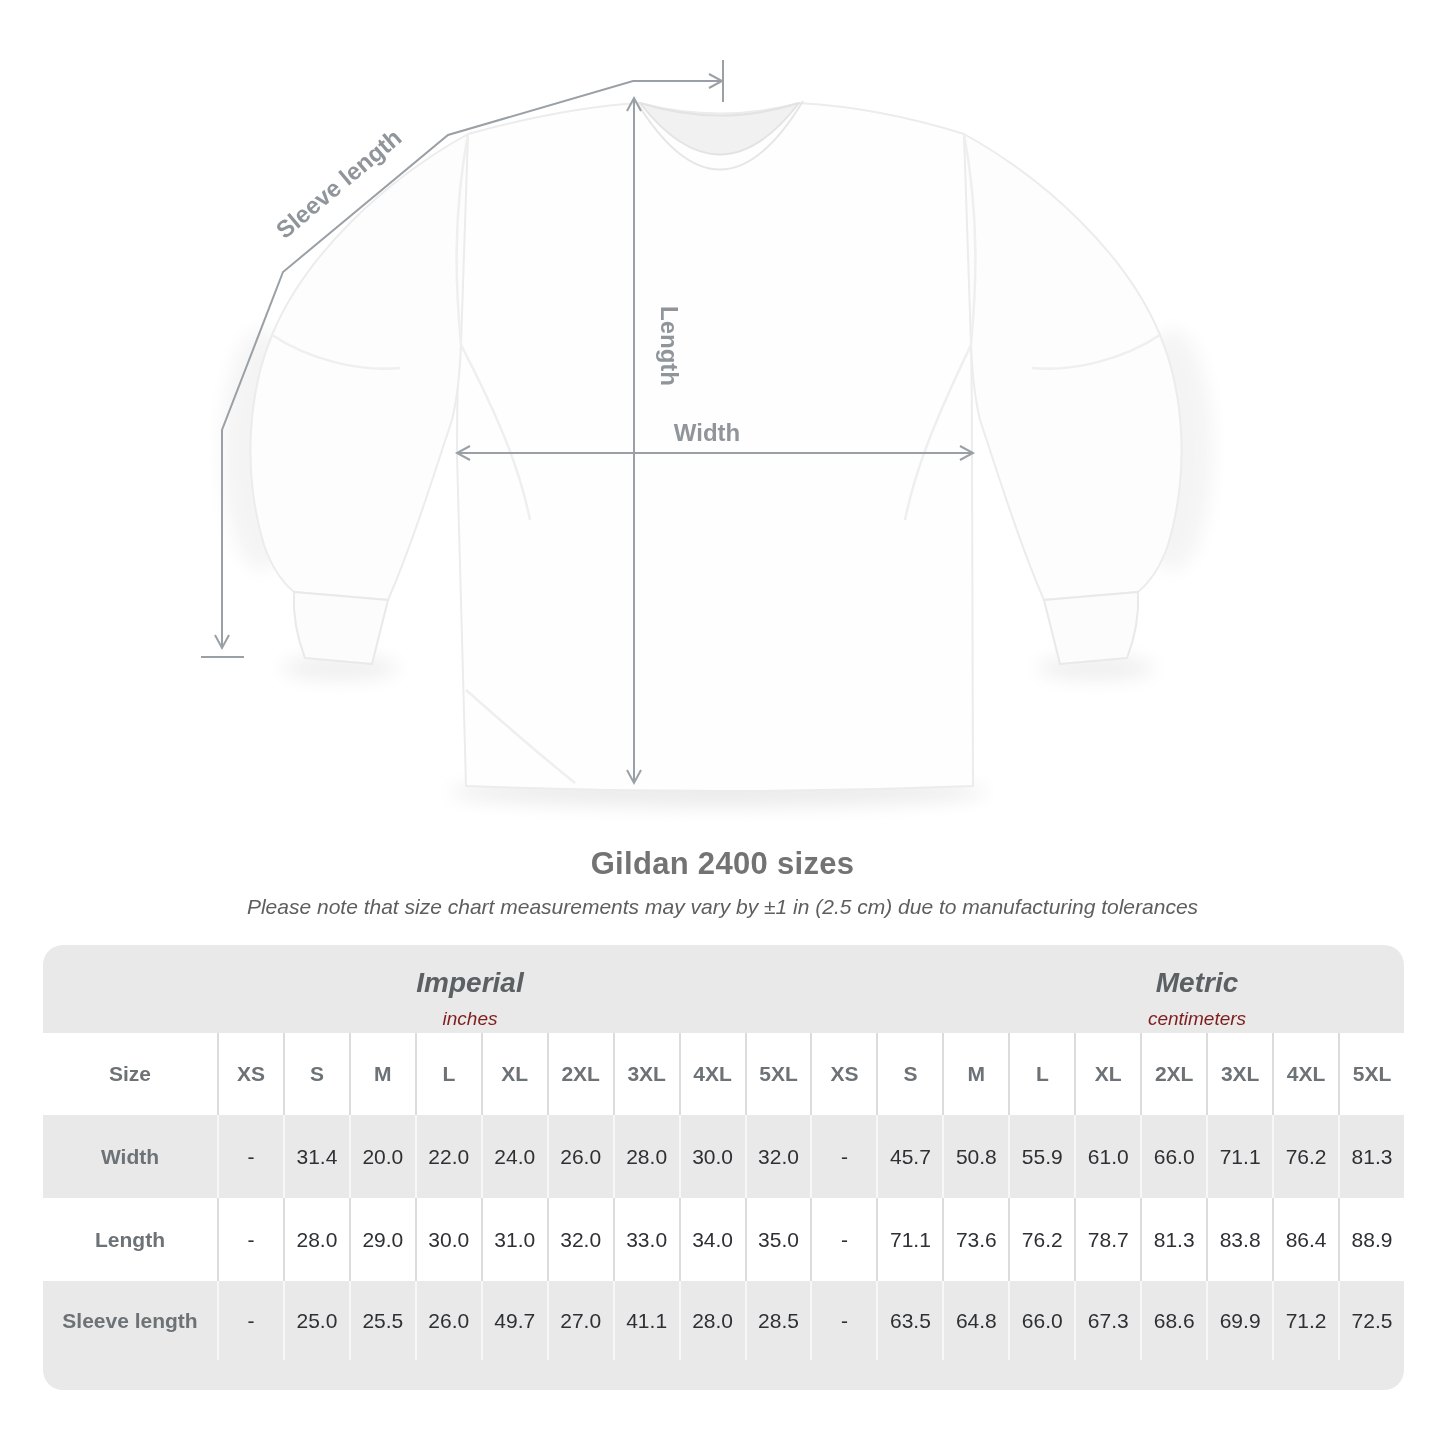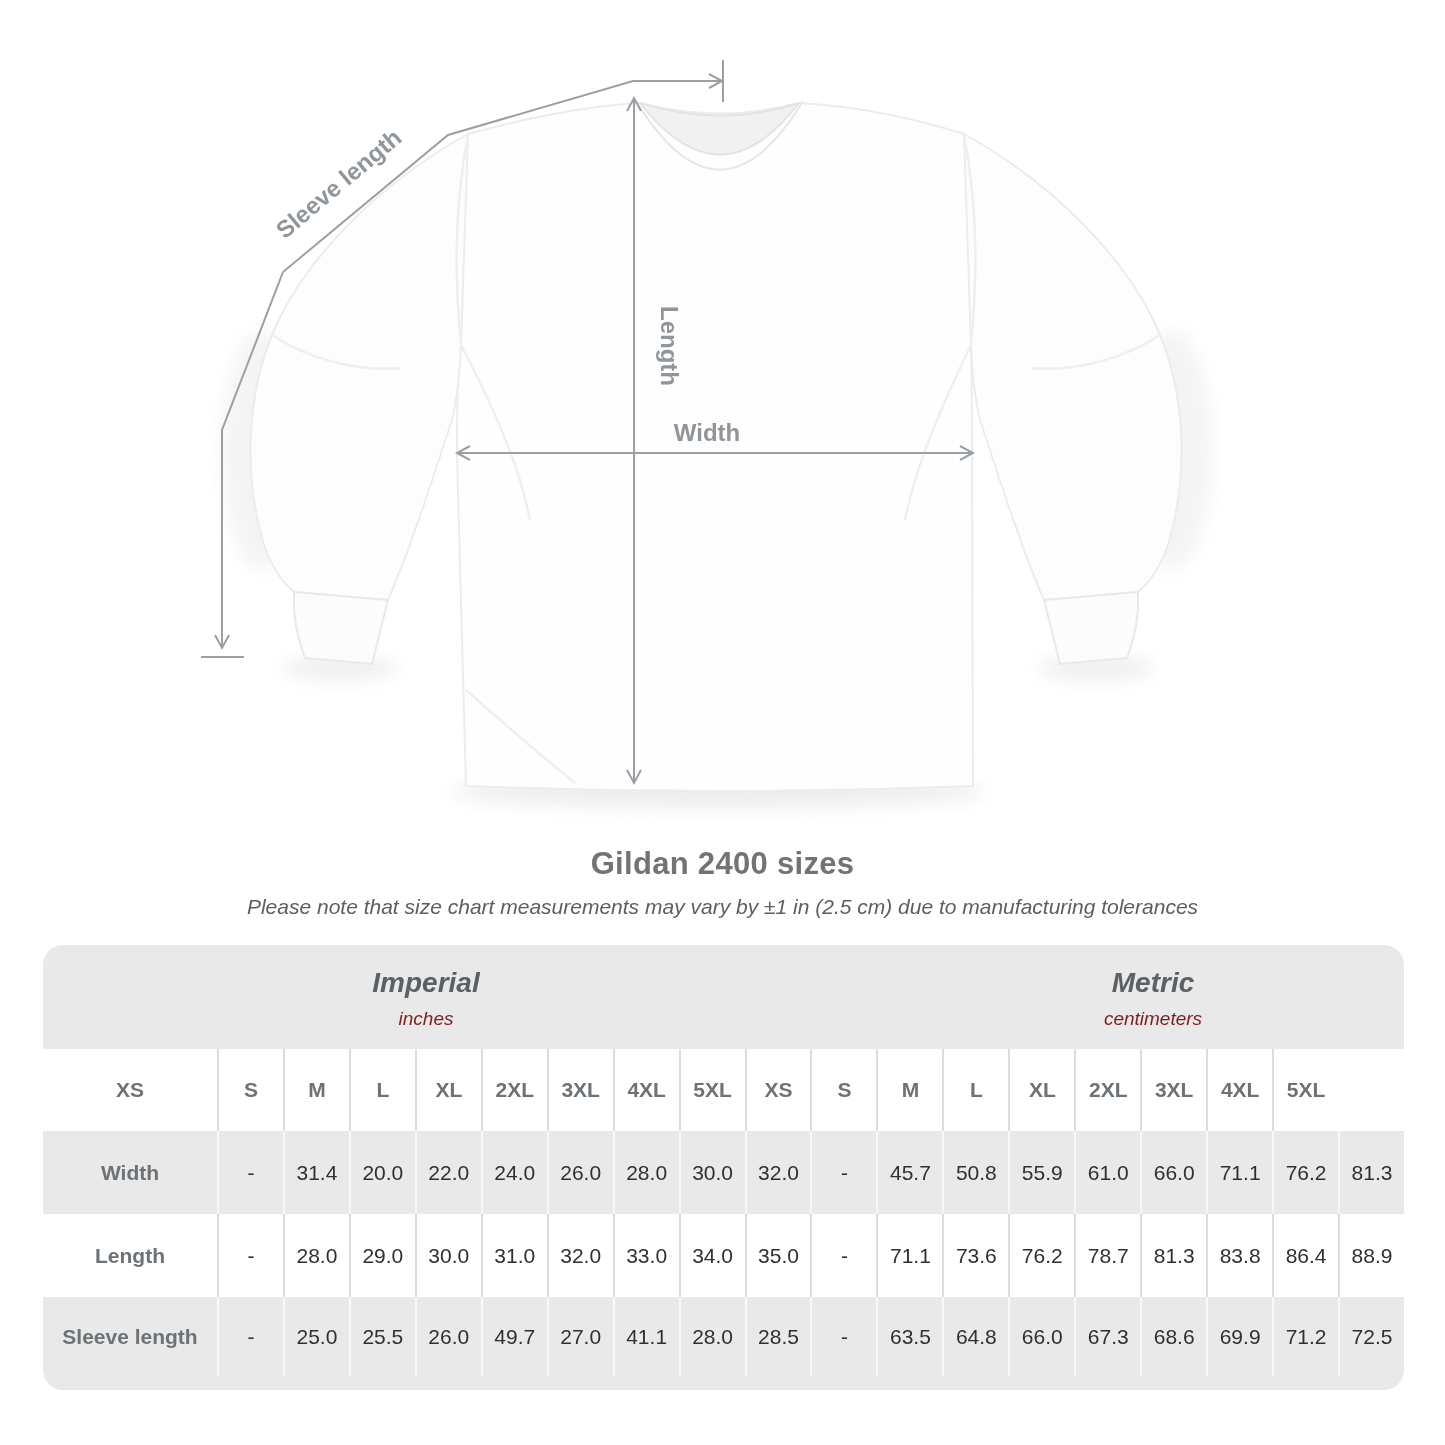--- a/index.html
+++ b/index.html
@@ -8,21 +8,21 @@
   .diagram{position:absolute;top:0;left:0;width:1445px;height:845px;}
   .diagram svg{display:block;width:1445px;height:845px;}
 
   .title{position:absolute;top:846px;left:0;width:1445px;margin:0;text-align:center;
          font-size:31px;font-weight:bold;color:#737373;letter-spacing:.3px;}
   .subtitle{position:absolute;top:895px;left:0;width:1445px;margin:0;text-align:center;
          font-size:21px;font-style:italic;color:#5e5e5e;}
 
   .size-table{position:absolute;top:945px;left:43px;width:1361px;height:445px;
          background:#e9e9e9;border-radius:20px;overflow:hidden;}
-  .band{position:relative;height:104px;}
+  .band{position:relative;height:88px;margin-left:44px;}
   .group{position:absolute;top:22px;transform:translateX(-50%);text-align:center;}
   .group .g-name{font-size:28px;font-weight:bold;font-style:italic;color:#5b6064;}
   .group .g-unit{font-size:19px;font-style:italic;color:#7f1d1d;margin-top:9px;}
   .g-imperial{left:383px;}
   .g-metric{left:1110px;}
 
   .trow{display:grid;grid-template-columns:174px repeat(18,1fr);}
   .trow .cell{display:flex;align-items:center;justify-content:center;
          font-size:21px;color:#2f3033;}
   .trow .cell + .cell{border-left:2px solid var(--dc);}
@@ -117,20 +117,21 @@
         <div class="g-name">Imperial</div>
         <div class="g-unit">inches</div>
       </div>
       <div class="group g-metric">
         <div class="g-name">Metric</div>
         <div class="g-unit">centimeters</div>
       </div>
     </div>
 
     <div class="trow hrow row-white" id="header-row">
+      <div class="cell head">Size</div>
     <div class="cell head">XS</div>
         <div class="cell head">S</div>
         <div class="cell head">M</div>
         <div class="cell head">L</div>
         <div class="cell head">XL</div>
         <div class="cell head">2XL</div>
         <div class="cell head">3XL</div>
         <div class="cell head">4XL</div>
         <div class="cell head">5XL</div>
         <div class="cell head">XS</div>

